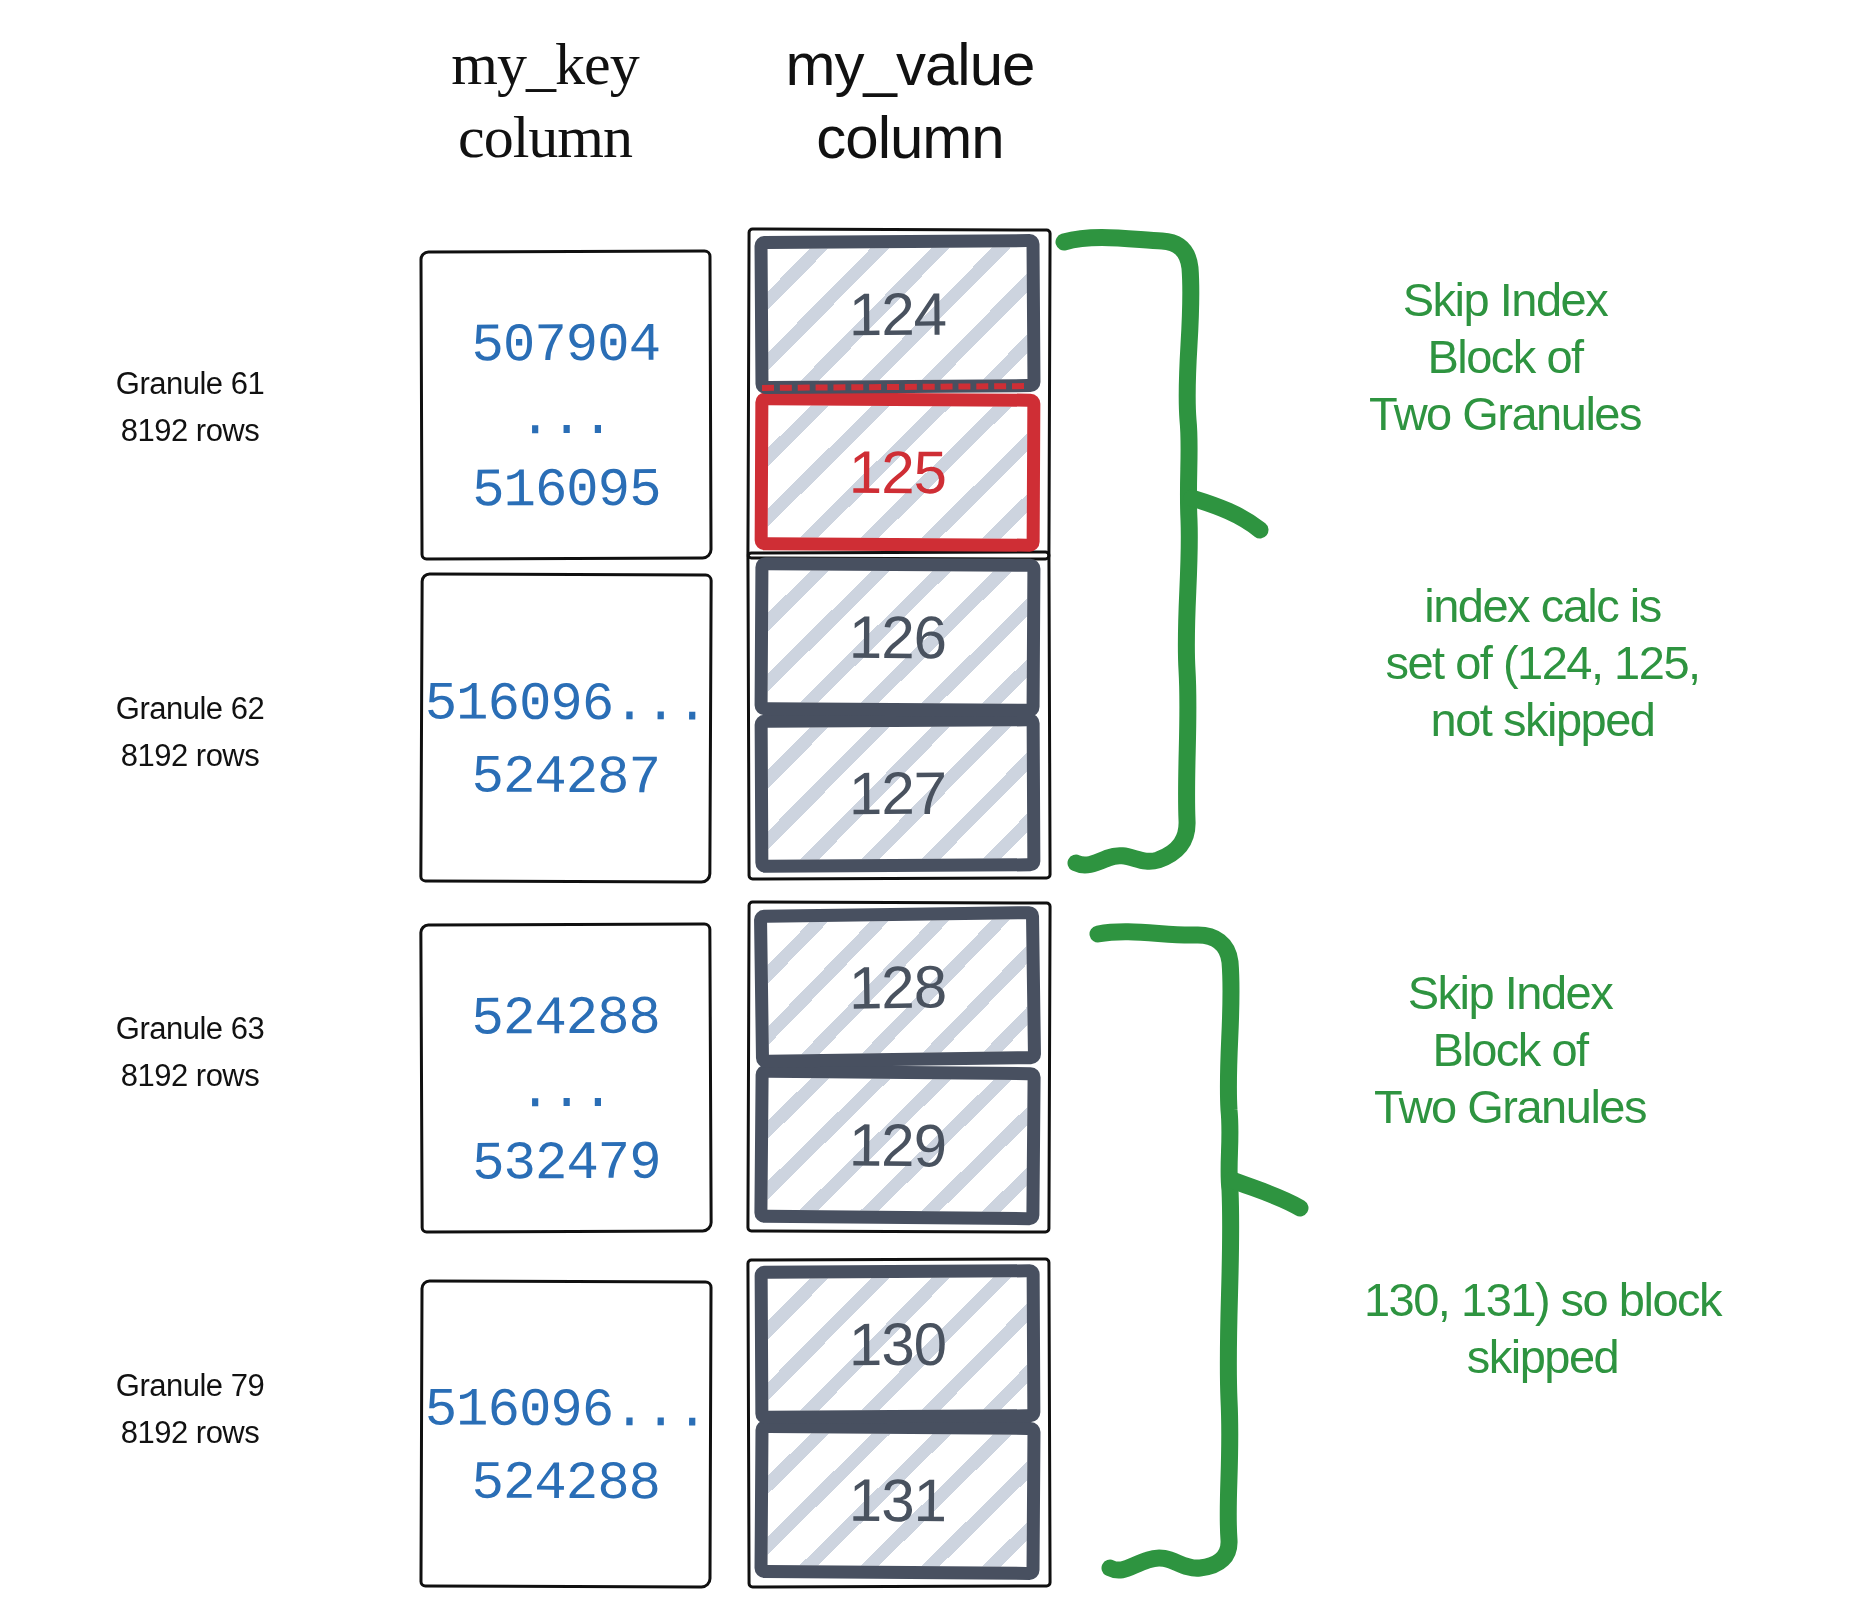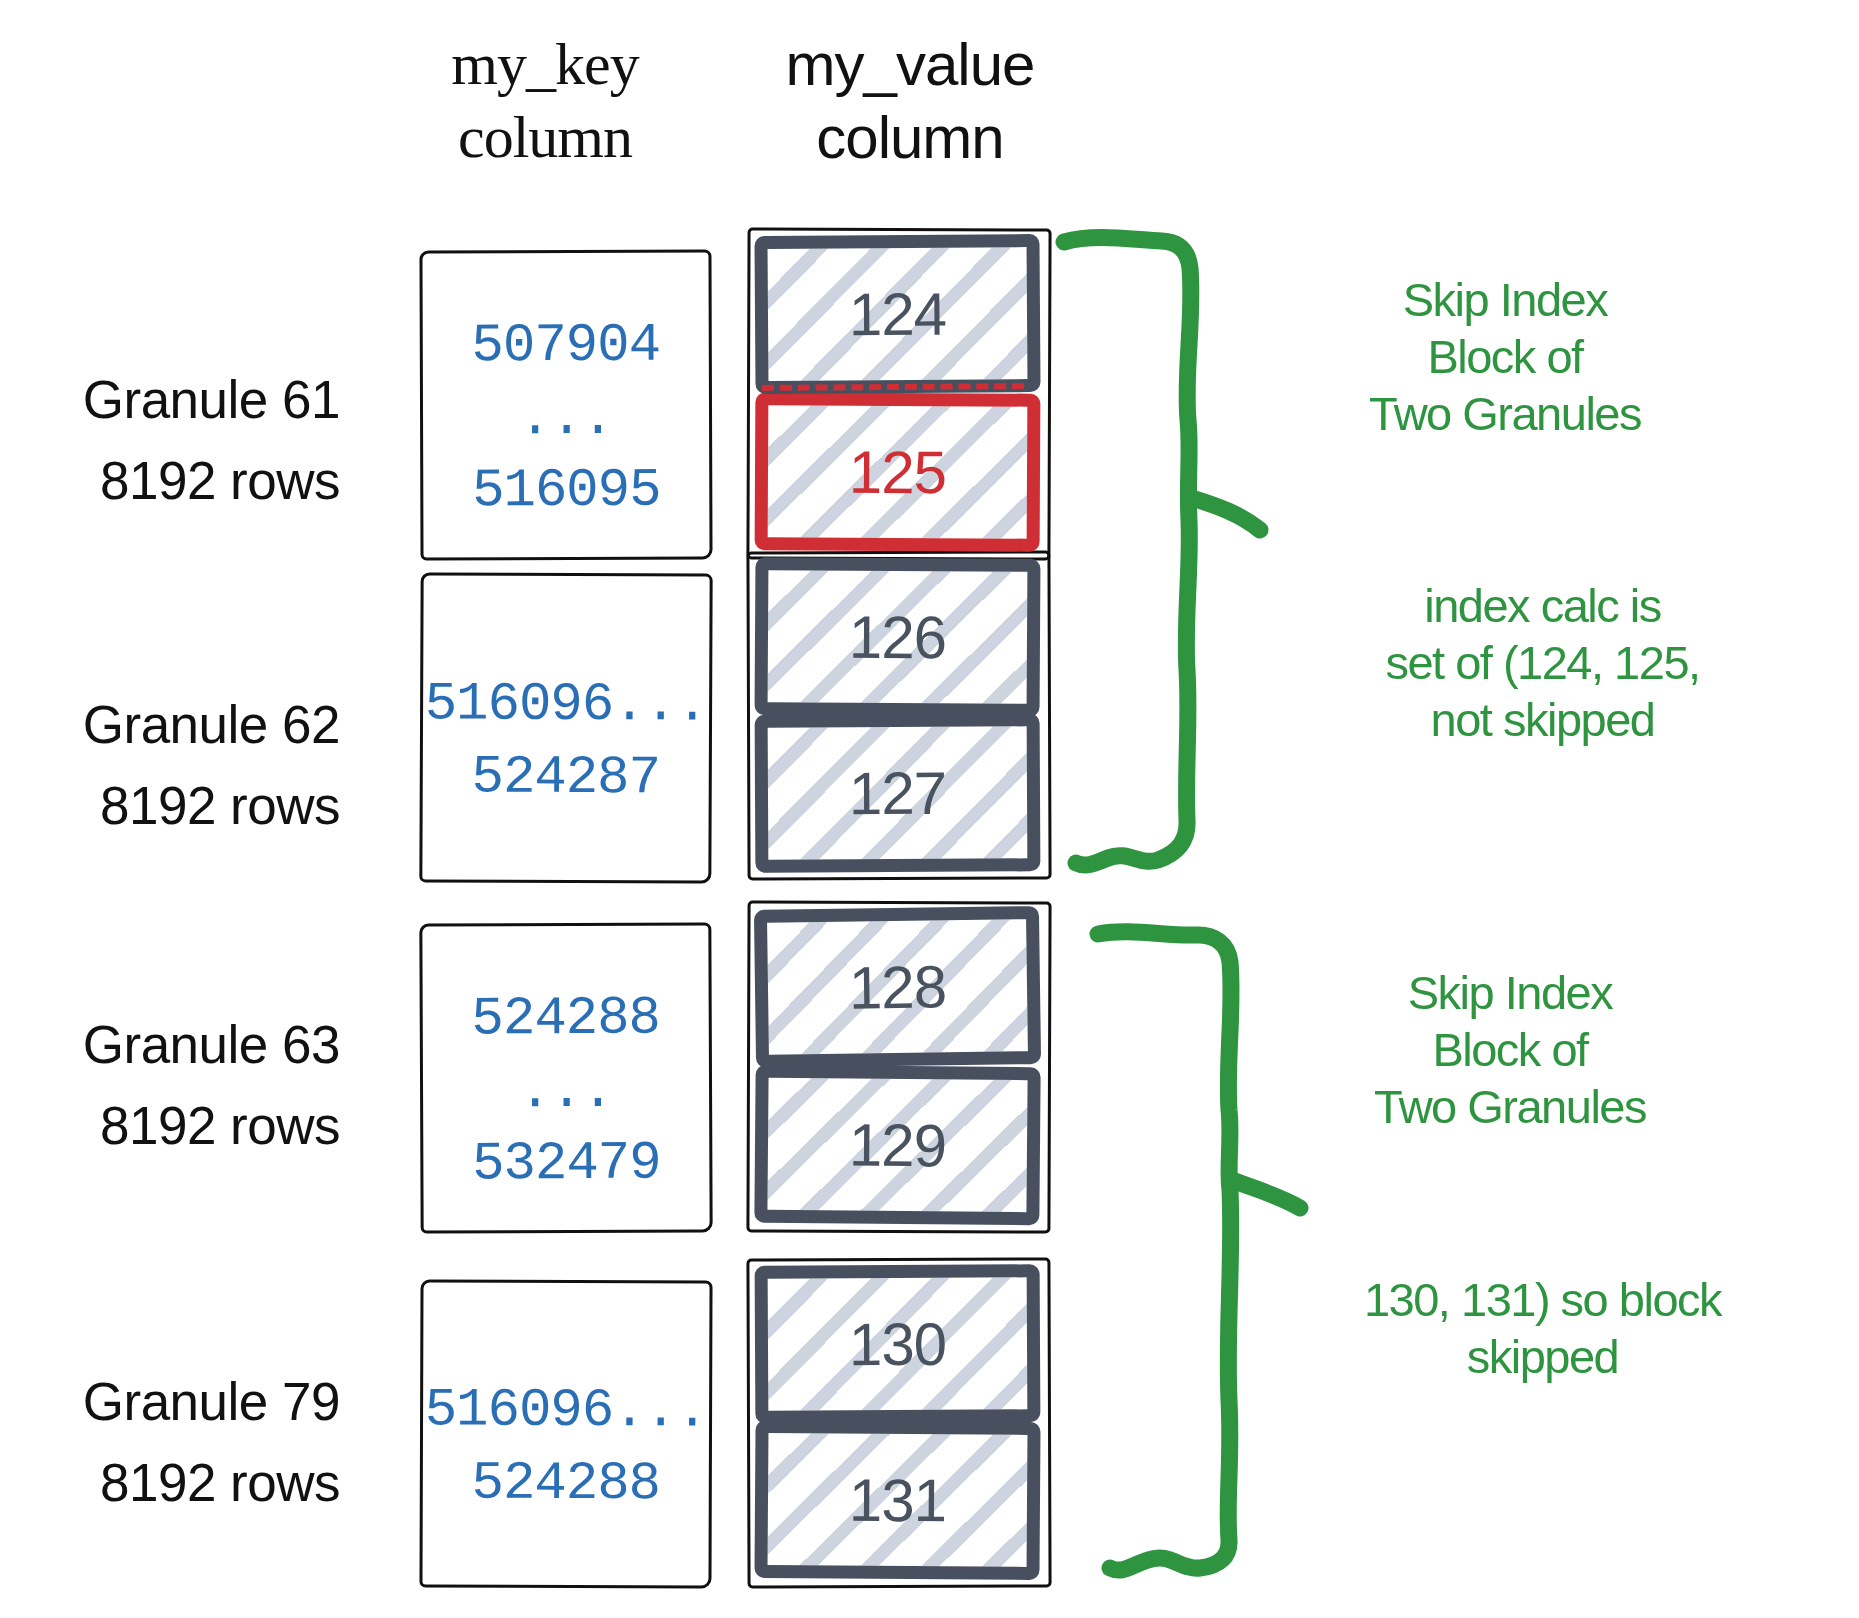--- a/index.html
+++ b/index.html
@@ -7,22 +7,22 @@
     position:relative;width:1859px;height:1618px;background:#ffffff;overflow:hidden;
     font-family:"Liberation Sans",sans-serif;
   }
   
   .col-header{
     position:absolute;width:320px;text-align:center;color:#111111;
     font-size:60px;line-height:1.22;letter-spacing:-1px;
   }
   
   .granule-label{
-    position:absolute;left:40px;width:300px;text-align:right;color:#111111;
-    font-size:53px;line-height:1.52;letter-spacing:-0.5px;
+    position:absolute;left:40px;width:300px;text-align:center;color:#111111;
+    font-size:31px;line-height:1.52;letter-spacing:-0.5px;
   }
   
   .key-box{
     position:absolute;left:420px;width:292px;box-sizing:border-box;
     border:3.5px solid #101010;border-radius:9px 7px 10px 6px;
     display:flex;align-items:center;justify-content:center;
   }
   .key-text{
     text-align:center;color:#2a6eb6;font-size:54px;line-height:1.35;
     letter-spacing:-1px;transform:translateY(14px);font-family:Liberation Mono, monospace;

